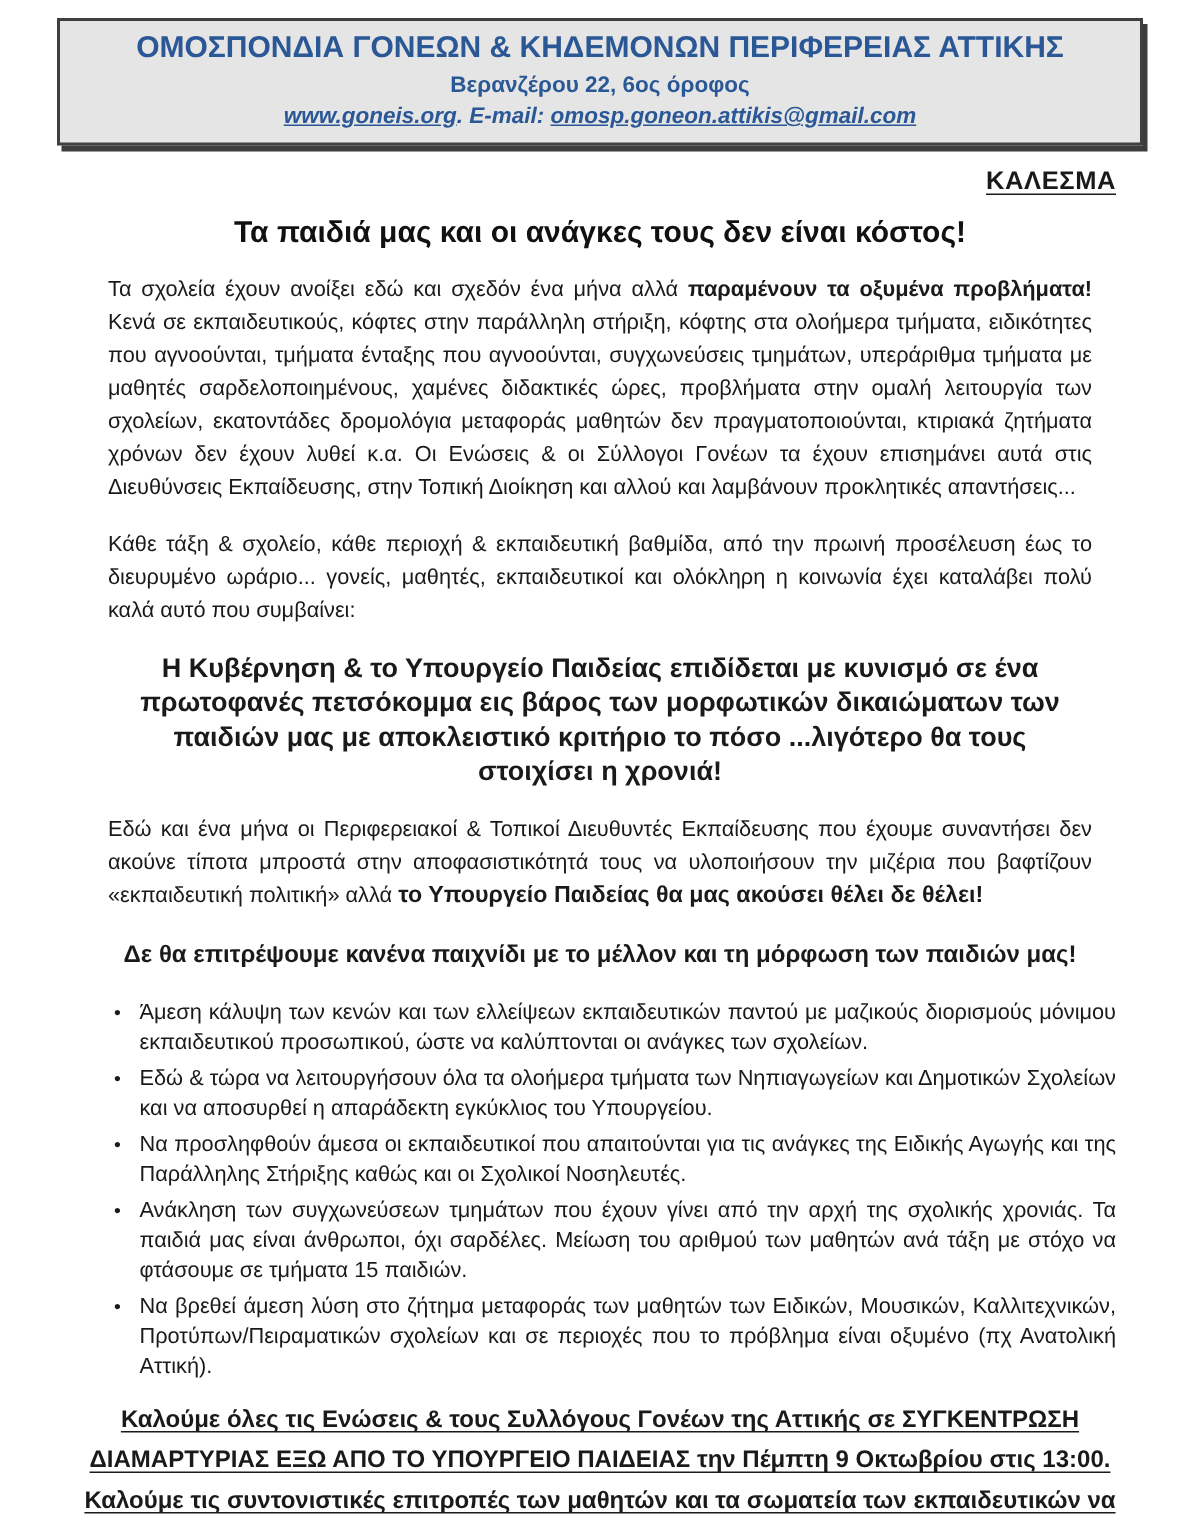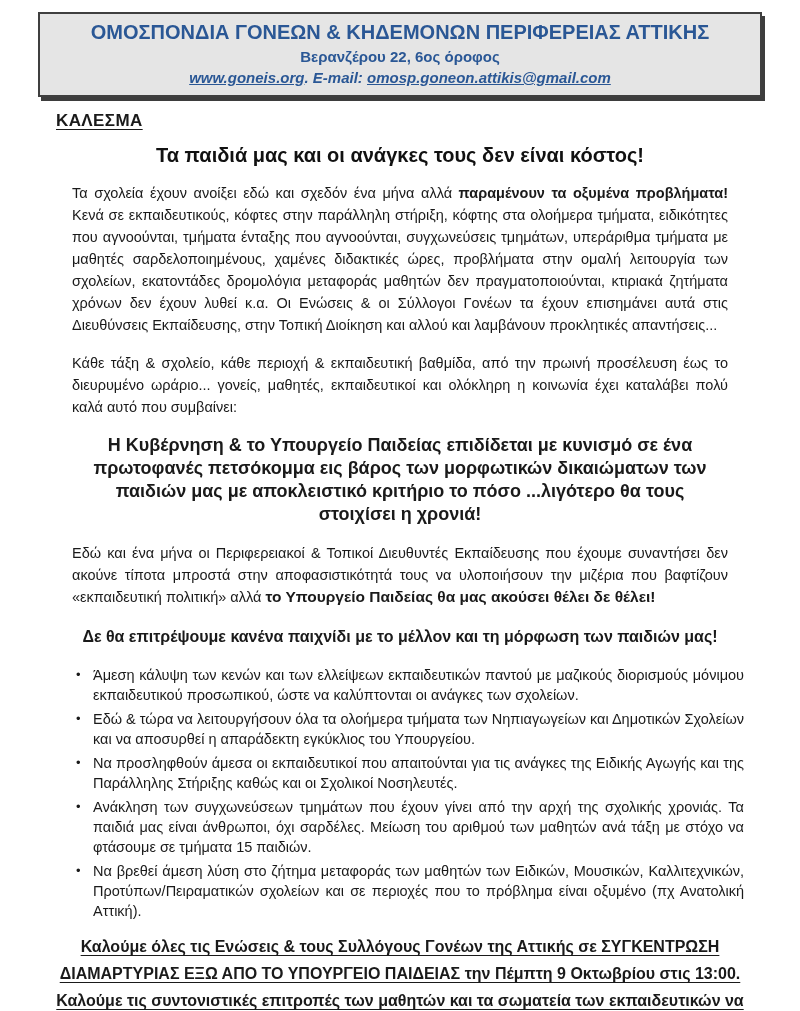--- a/index.html
+++ b/index.html
@@ -12,21 +12,21 @@
   
   .header-box{
     box-sizing:border-box;border:2px solid #3f3f3f;background:#e5e5e5;
     box-shadow:3px 4px 0 #3d3d3d;text-align:center;padding:5px 8px 7px;
   }
   .org-name{font-size:20px;font-weight:bold;color:#2a5795;line-height:26px;}
   .org-address{font-size:15px;font-weight:bold;color:#2a5795;line-height:21px;margin-top:1px;}
   .org-contact{font-size:15px;font-weight:bold;color:#2a5795;line-height:21px;font-style:italic;}
   .org-contact a{color:#2a5795;text-decoration:underline;cursor:pointer;}
   
-  .doc-title{margin-top:14px;text-align:left;font-size:17px;font-weight:bold;
+  .doc-title{margin-top:14px;text-align:right;font-size:17px;font-weight:bold;
     text-decoration:underline;text-underline-offset:3px;letter-spacing:.4px;}
   .doc-subtitle{margin-top:13px;text-align:center;font-size:20px;font-weight:bold;color:#111;}
   
   .content{padding:0 18px;}
   p{margin:16px;}
   .body-p{font-size:14.5px;line-height:22px;text-align:justify;}
   .mt{margin-top:15px;}
   .mt-s{margin-top:13px;}
   .bold-center{margin-top:6px;text-align:center;font-weight:bold;font-size:18px;line-height:23px;padding:0 6px;}
   .para-directors{margin-top:10px;}

